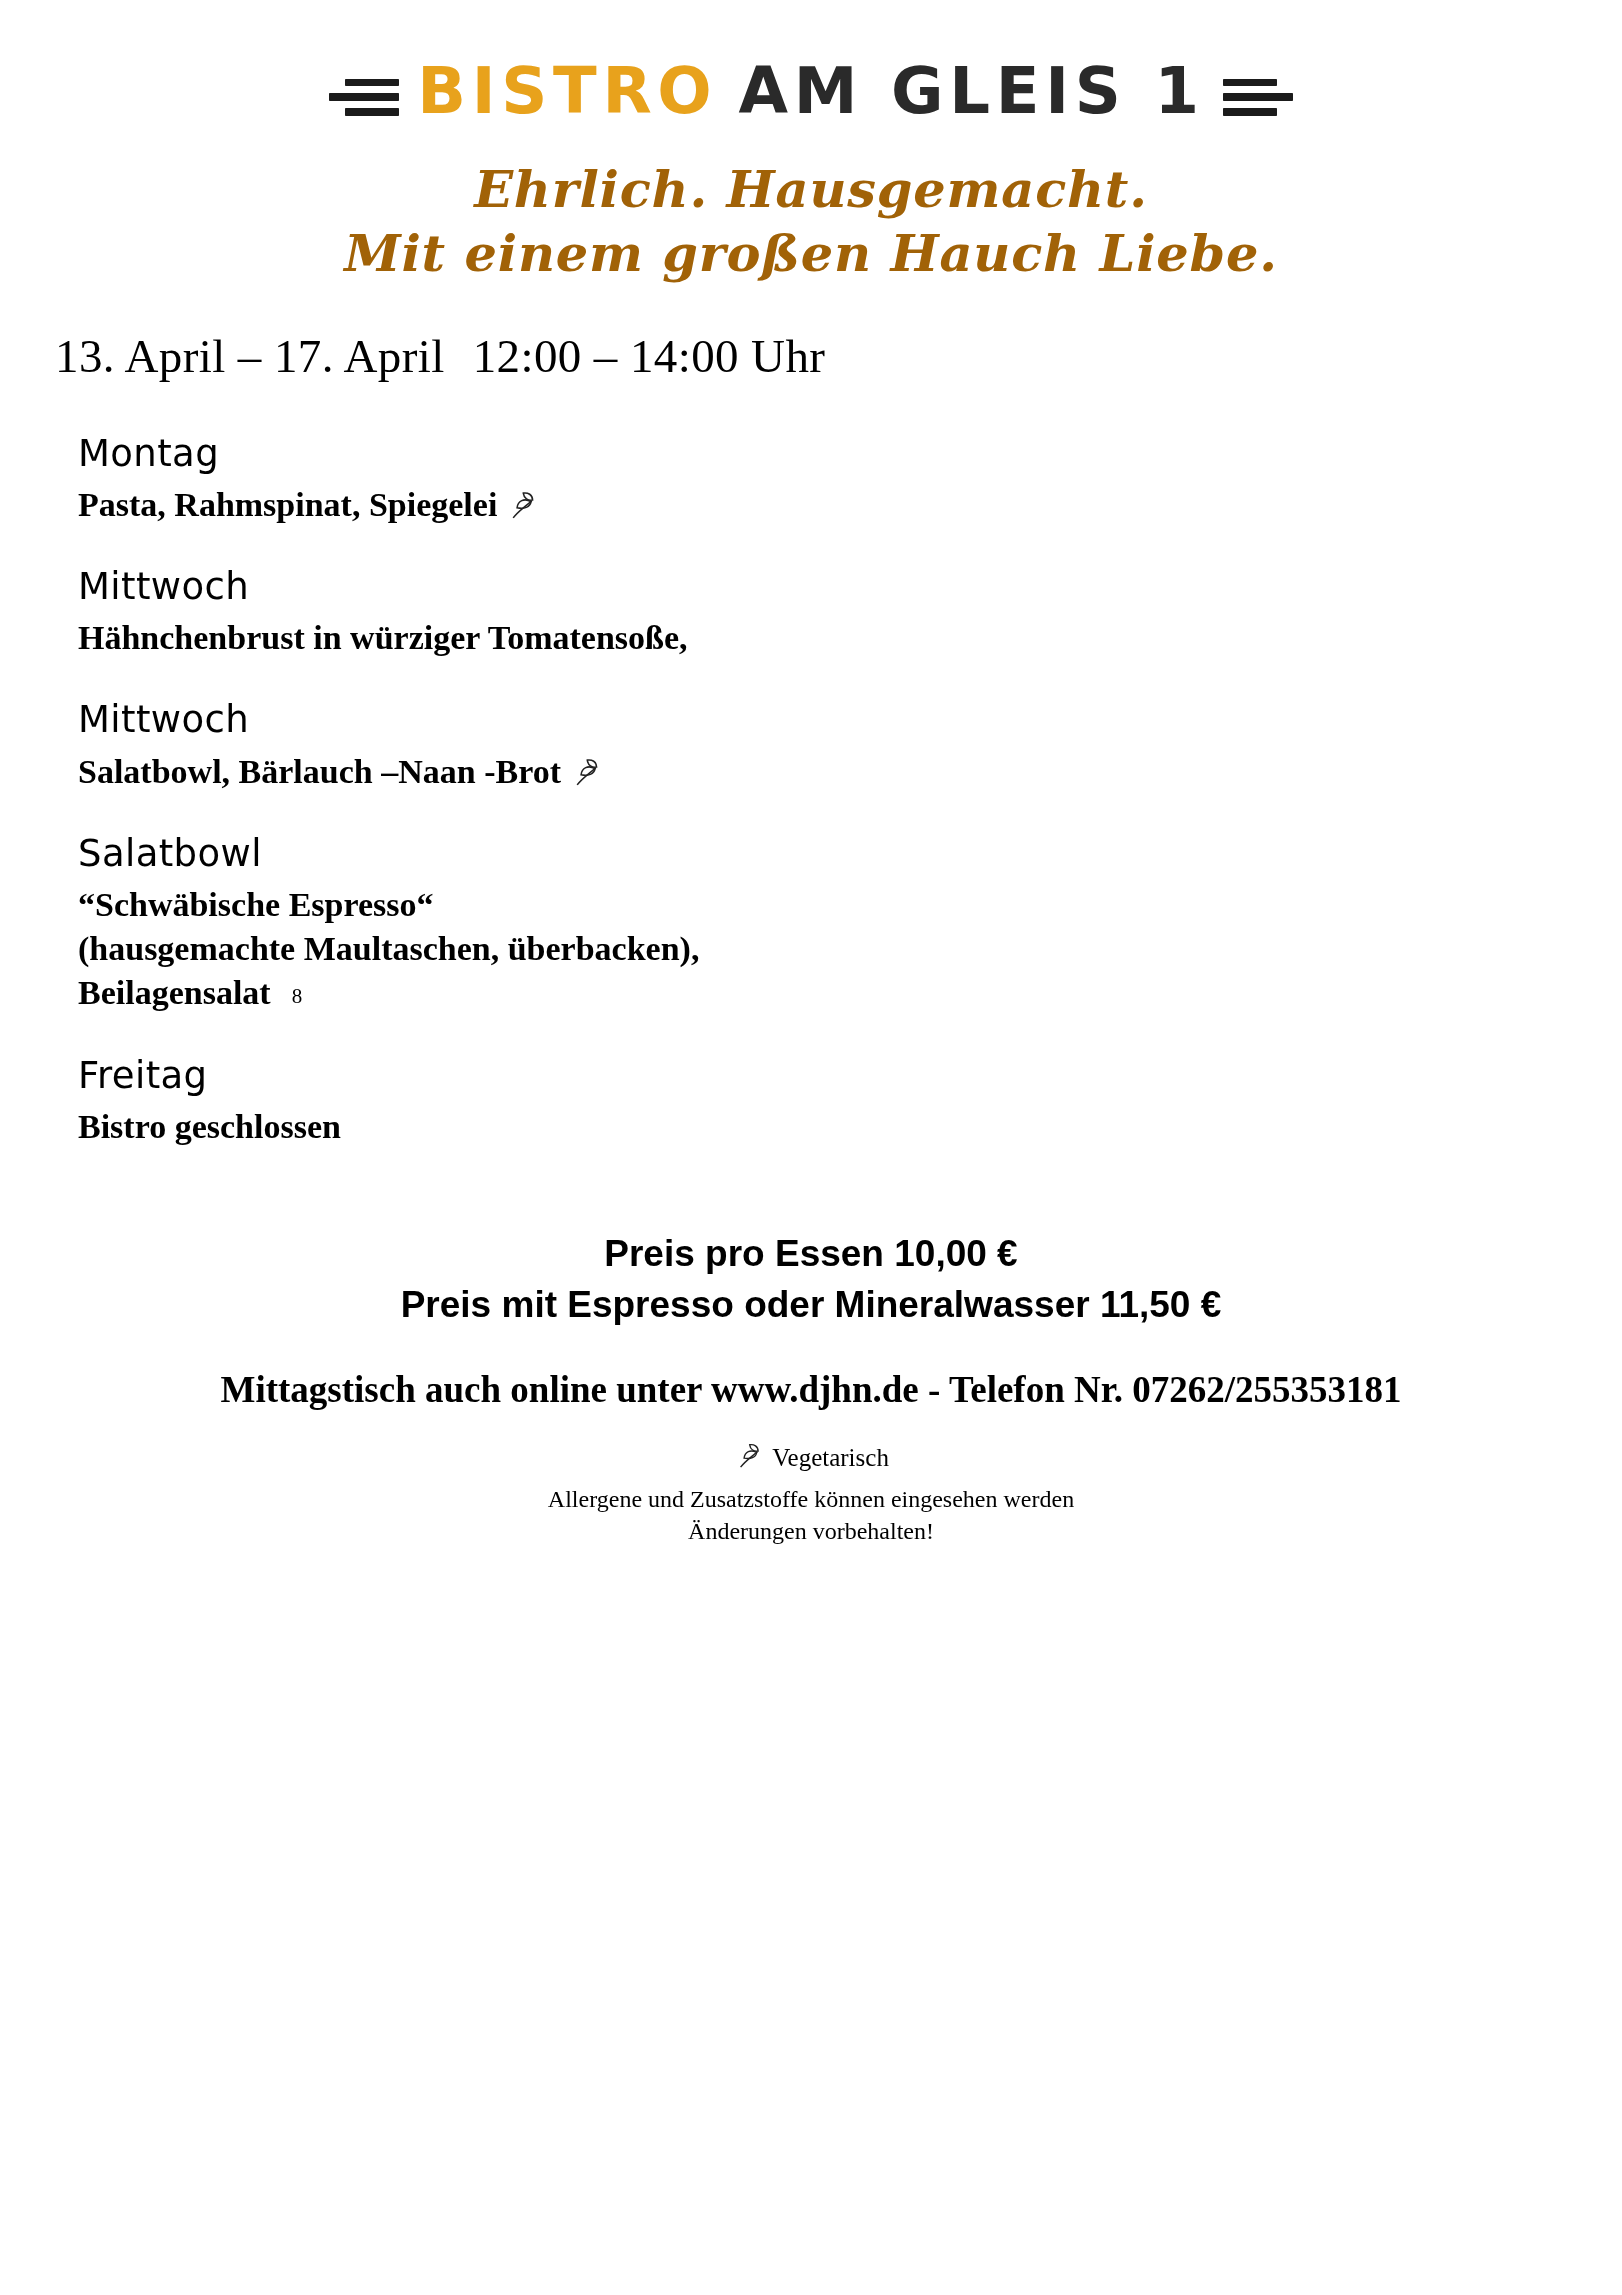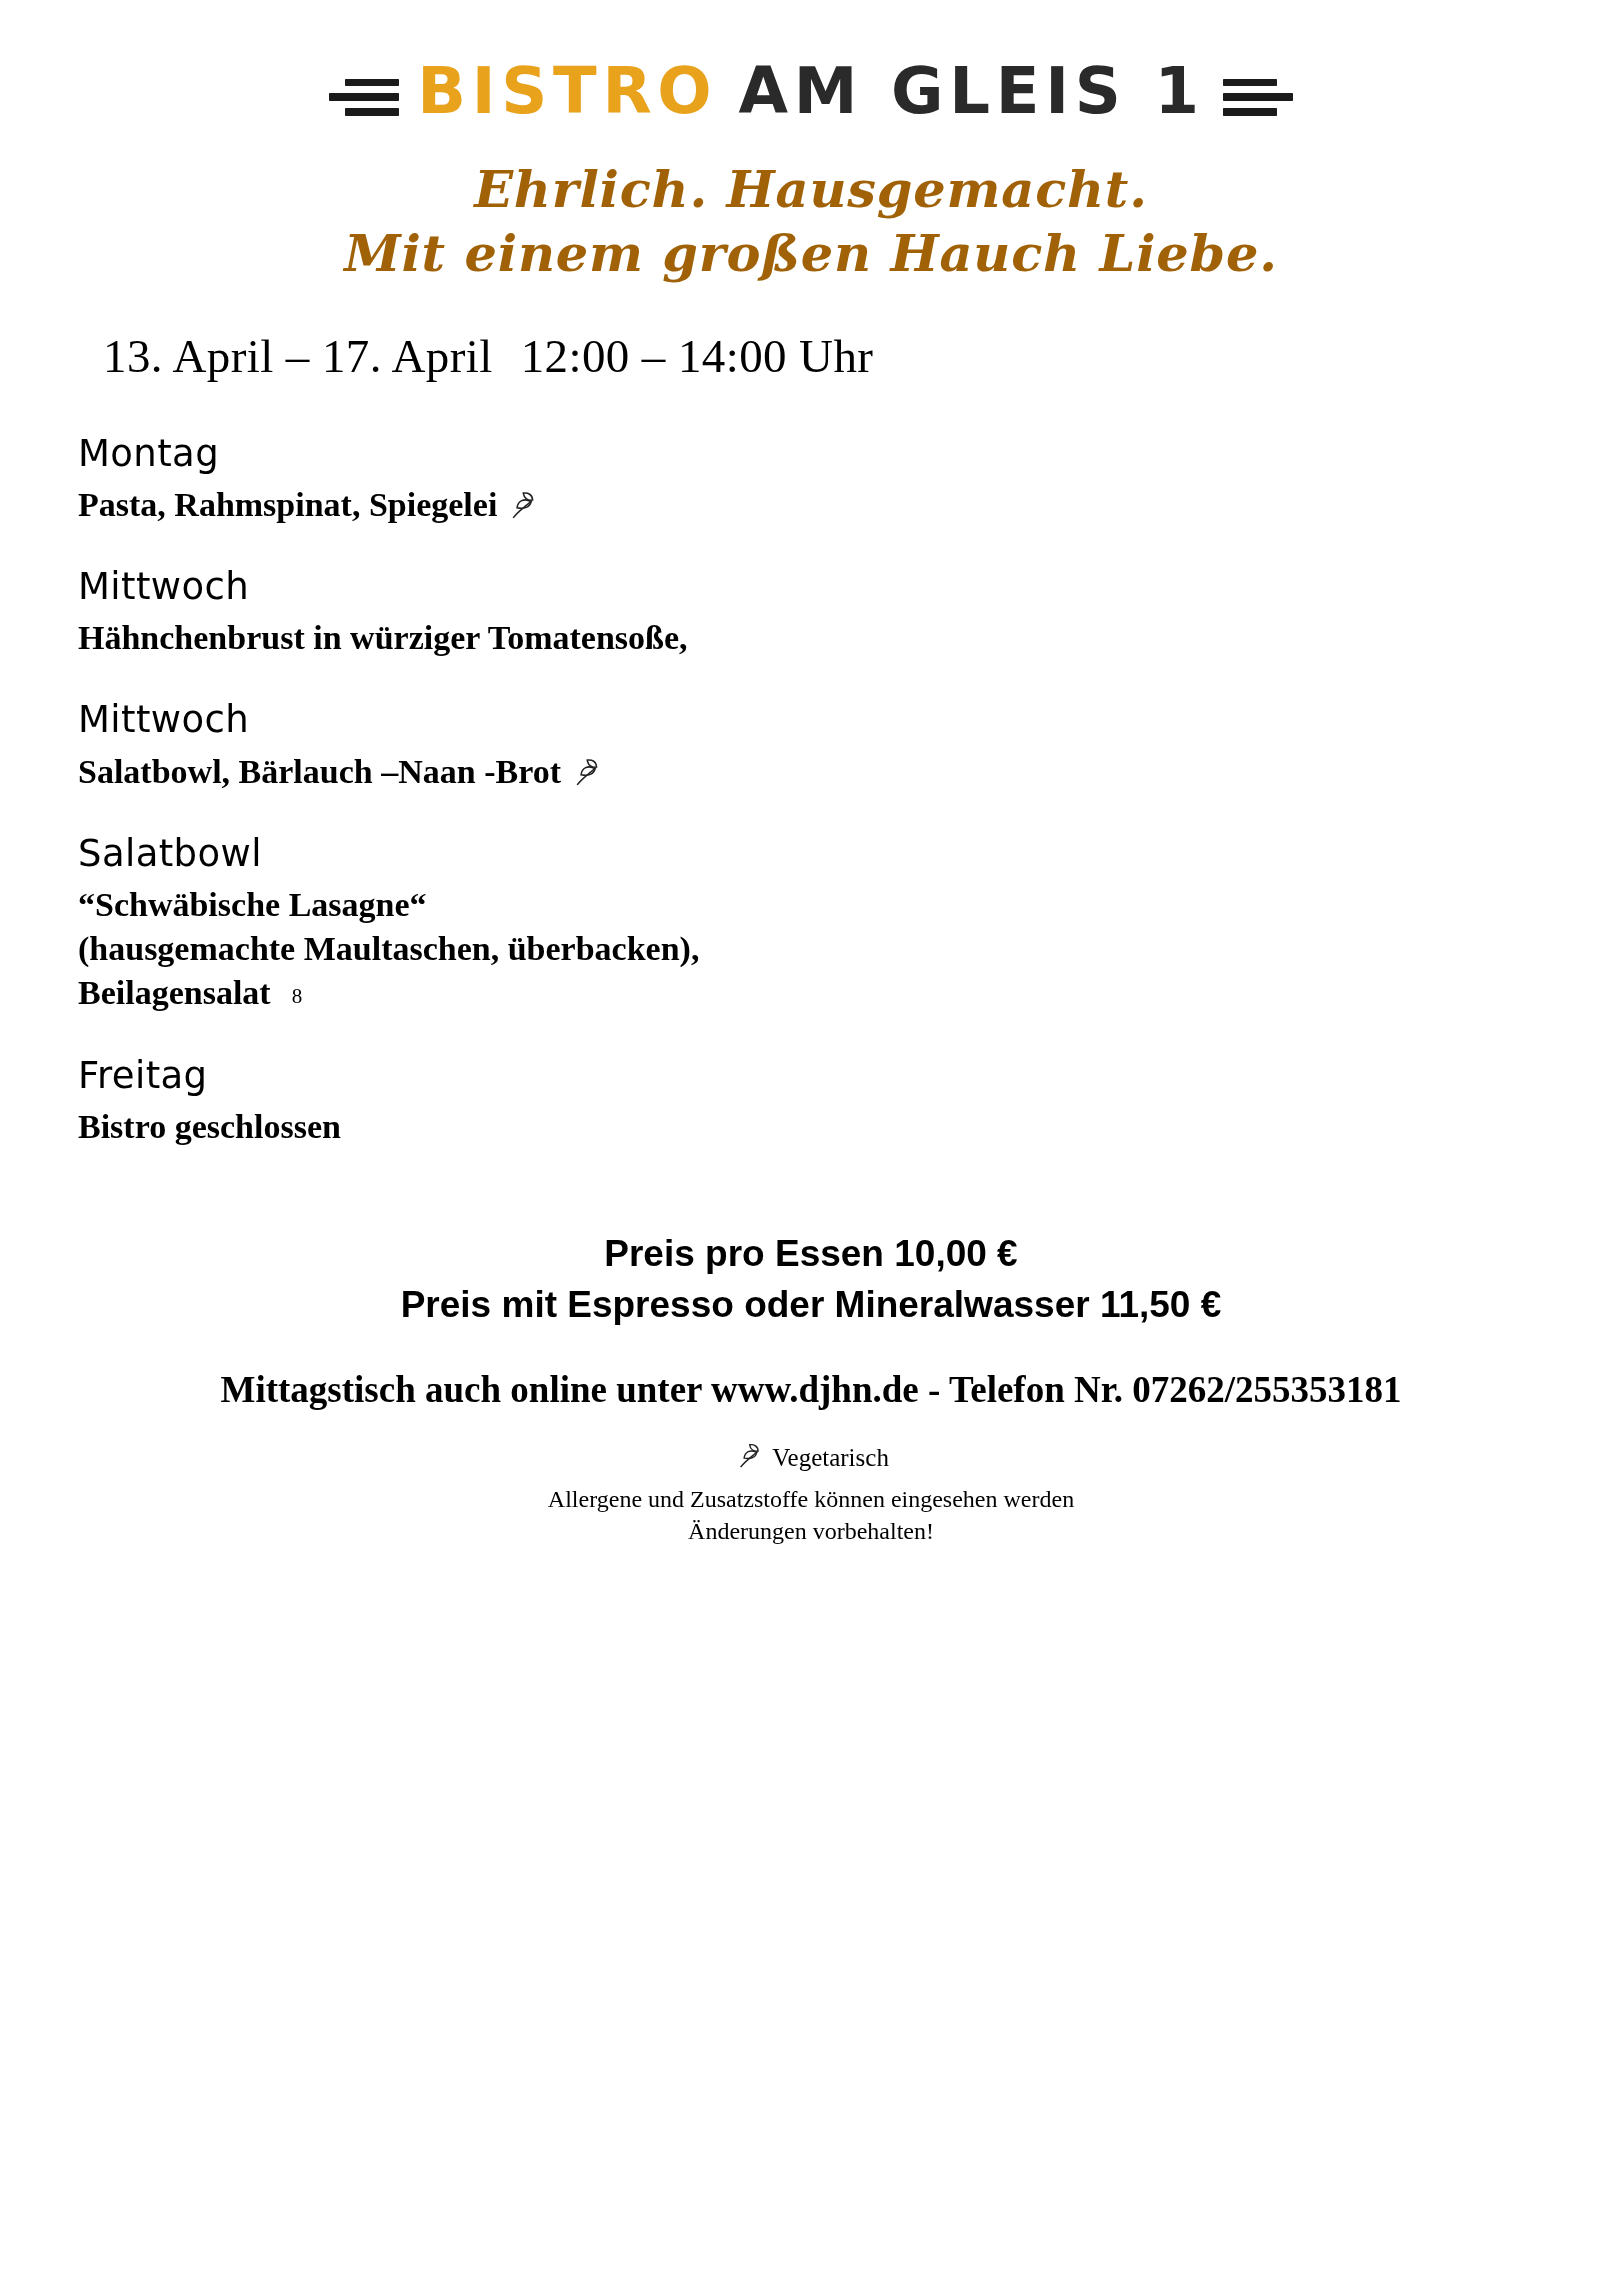--- a/index.html
+++ b/index.html
@@ -95,21 +95,21 @@
     line-height: 1.26;
     margin-top: 22px;
     letter-spacing: 0.8px;
   }
   .slogan .line1 { font-size: 51px; }
   .slogan .line2 { font-size: 51px; }
 
   
   .daterow {
     margin-top: 43px;
-    padding-left: 103px;
+    padding-left: 55px;
     font-family: "Liberation Serif", serif;
     font-size: 47px;
     letter-spacing: 0.4px;
   }
   .daterow .range { margin-right: 28px; }
 
   
   .menu {
     margin-top: 49px;
     padding-left: 78px;
@@ -242,21 +242,21 @@
       <div class="day-name">Mittwoch</div>
       <div class="dish-line"><span>Salatbowl, Bärlauch –Naan -Brot</span><span class="veg-icon"><svg viewBox="0 0 40 40" width="31" height="31">
               <path d="M8 36 C14 28, 20 24, 32 14" stroke="#222" stroke-width="2" fill="none"></path>
               <path d="M31 15 C22 10, 14 14, 13 23 C22 25, 30 22, 31 15 Z" stroke="#222" stroke-width="2" fill="none"></path>
               <path d="M33 13 C33 6, 27 3, 21 4 C22 11, 27 14, 33 13 Z" stroke="#222" stroke-width="2" fill="none"></path>
             </svg></span></div>
     </div>
 
     <div class="day">
       <div class="day-name">Salatbowl</div>
-      <div class="dish-line">“Schwäbische Lasagne“</div>
+      <div class="dish-line">“Schwäbische Espresso“</div>
       <div class="dish-line">(hausgemachte Maultaschen, überbacken),</div>
       <div class="dish-line"><span>Beilagensalat</span><span class="allergen">8</span></div>
     </div>
 
     <div class="day">
       <div class="day-name">Freitag</div>
       <div class="dish-line">Bistro geschlossen</div>
     </div>
 
   </div>

